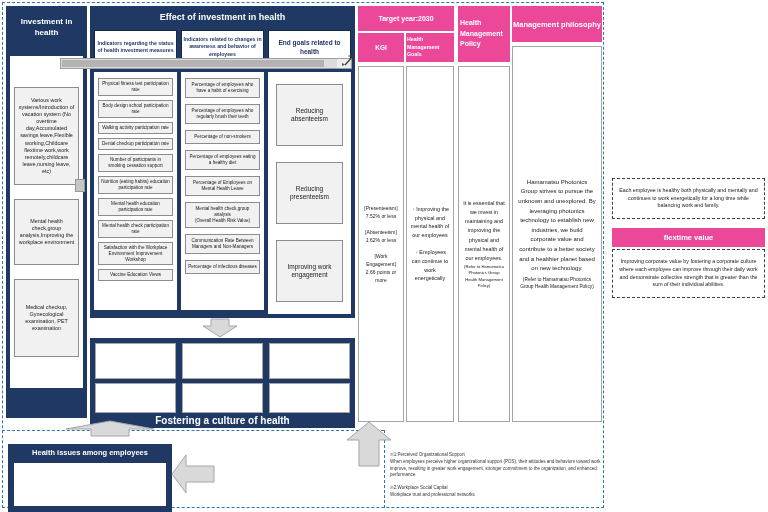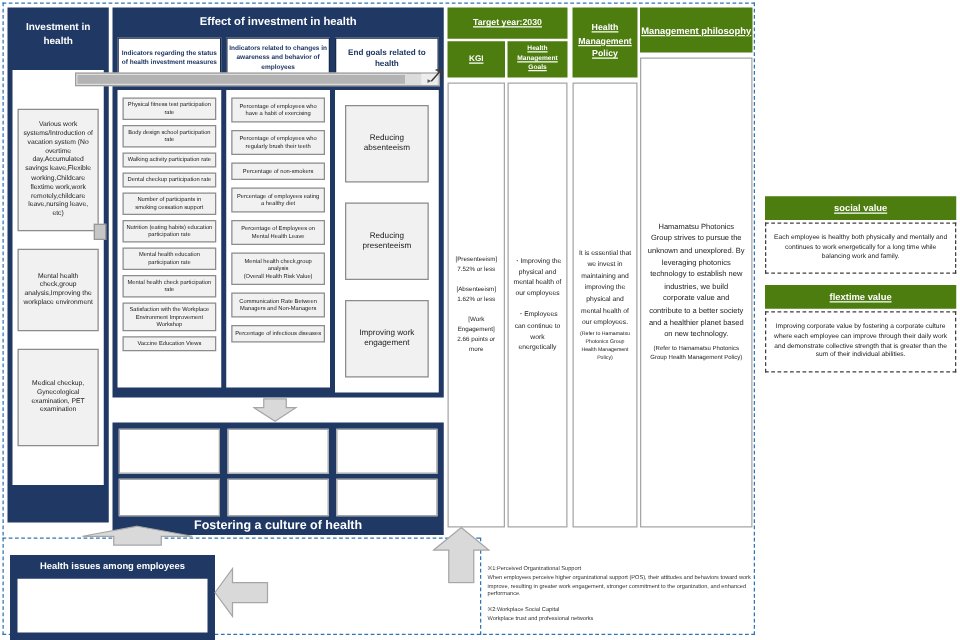--- a/index.html
+++ b/index.html
@@ -1,21 +1,21 @@
 <!DOCTYPE html>
 <html><head>
 <meta charset="utf-8">
 <style>
   * { margin:0; padding:0; box-sizing:border-box; }
   body { background:#fff; font-family:"Liberation Sans", sans-serif; }
   #canvas { position:relative; width:768px; height:512px; background:#fff; overflow:hidden; color:#1a1a1a; }
   .abs { position:absolute; }
   .navy { background:#1f3864; color:#fff; }
   .panel-title { color:#fff; font-weight:bold; text-align:center; }
-  .hdr { background:#4d7c0f; color:#fff; font-weight:bold; display:flex; align-items:center; justify-content:center; text-align:center;text-decoration:underline; }
+  .hdr { background:#ec4899; color:#fff; font-weight:bold; display:flex; align-items:center; justify-content:center; text-align:left; }
   .whitebox { background:#fff; border:1px solid #a6a6a6; }
   .subhdr { background:#fff; color:#1f3864; font-weight:bold; display:flex; align-items:center; justify-content:center; text-align:center; border:1px solid #16294a; }
   .gray-item { background:#f1f1f1; border:1px solid #8c8c8c; color:#1a1a1a; display:flex; align-items:center; justify-content:center; text-align:center; line-height:1.3; }
   .col-white { background:#fff; display:flex; flex-direction:column; align-items:stretch; }
   .pre { white-space:pre-line; }
   .dashed-blue { border:1px dashed #2e75b6; }
   .dash-line-h { border-top:1px dashed #2e75b6; height:0; }
   .dash-line-v { border-left:1px dashed #2e75b6; width:0; }
   .centerflex { display:flex; align-items:center; justify-content:center; text-align:center; }
   .footnote { font-size:4.5px; line-height:1.5; color:#333; }
@@ -152,18 +152,17 @@
     <polygon points="23,1 45,19 33,19 33,45 13,45 13,19 1,19" fill="#d9d9d9" stroke="#a6a6a6" stroke-width="1"></polygon>
   </svg>
 
   <div class="abs" style="left:390px;top:452px;width:214px;">
     <div class="footnote">※1:Perceived Organizational Support</div>
     <div class="footnote">When employees perceive higher organizational support (POS), their attitudes and behaviors toward work improve, resulting in greater work engagement, stronger commitment to the organization, and enhanced performance.</div>
     <div class="footnote" style="margin-top:6px;">※2:Workplace Social Capital</div>
     <div class="footnote">Workplace trust and professional networks</div>
   </div>
 
-  <div class="abs hdr" style="left:612px;top:157px;width:153px;height:19px;font-size:7.5px;">social value</div>
   <div class="abs value-body" style="left:612px;top:178px;width:153px;height:41px;">Each employee is healthy both physically and mentally and continues to work energetically for a long time while balancing work and family.</div>
   <div class="abs hdr" style="left:612px;top:228px;width:153px;height:19px;font-size:7.5px;">flextime value</div>
   <div class="abs value-body" style="left:612px;top:249px;width:153px;height:49px;">Improving corporate value by fostering a corporate culture where each employee can improve through their daily work and demonstrate collective strength that is greater than the sum of their individual abilities.</div>
 
 </div>
 
 </body></html>

